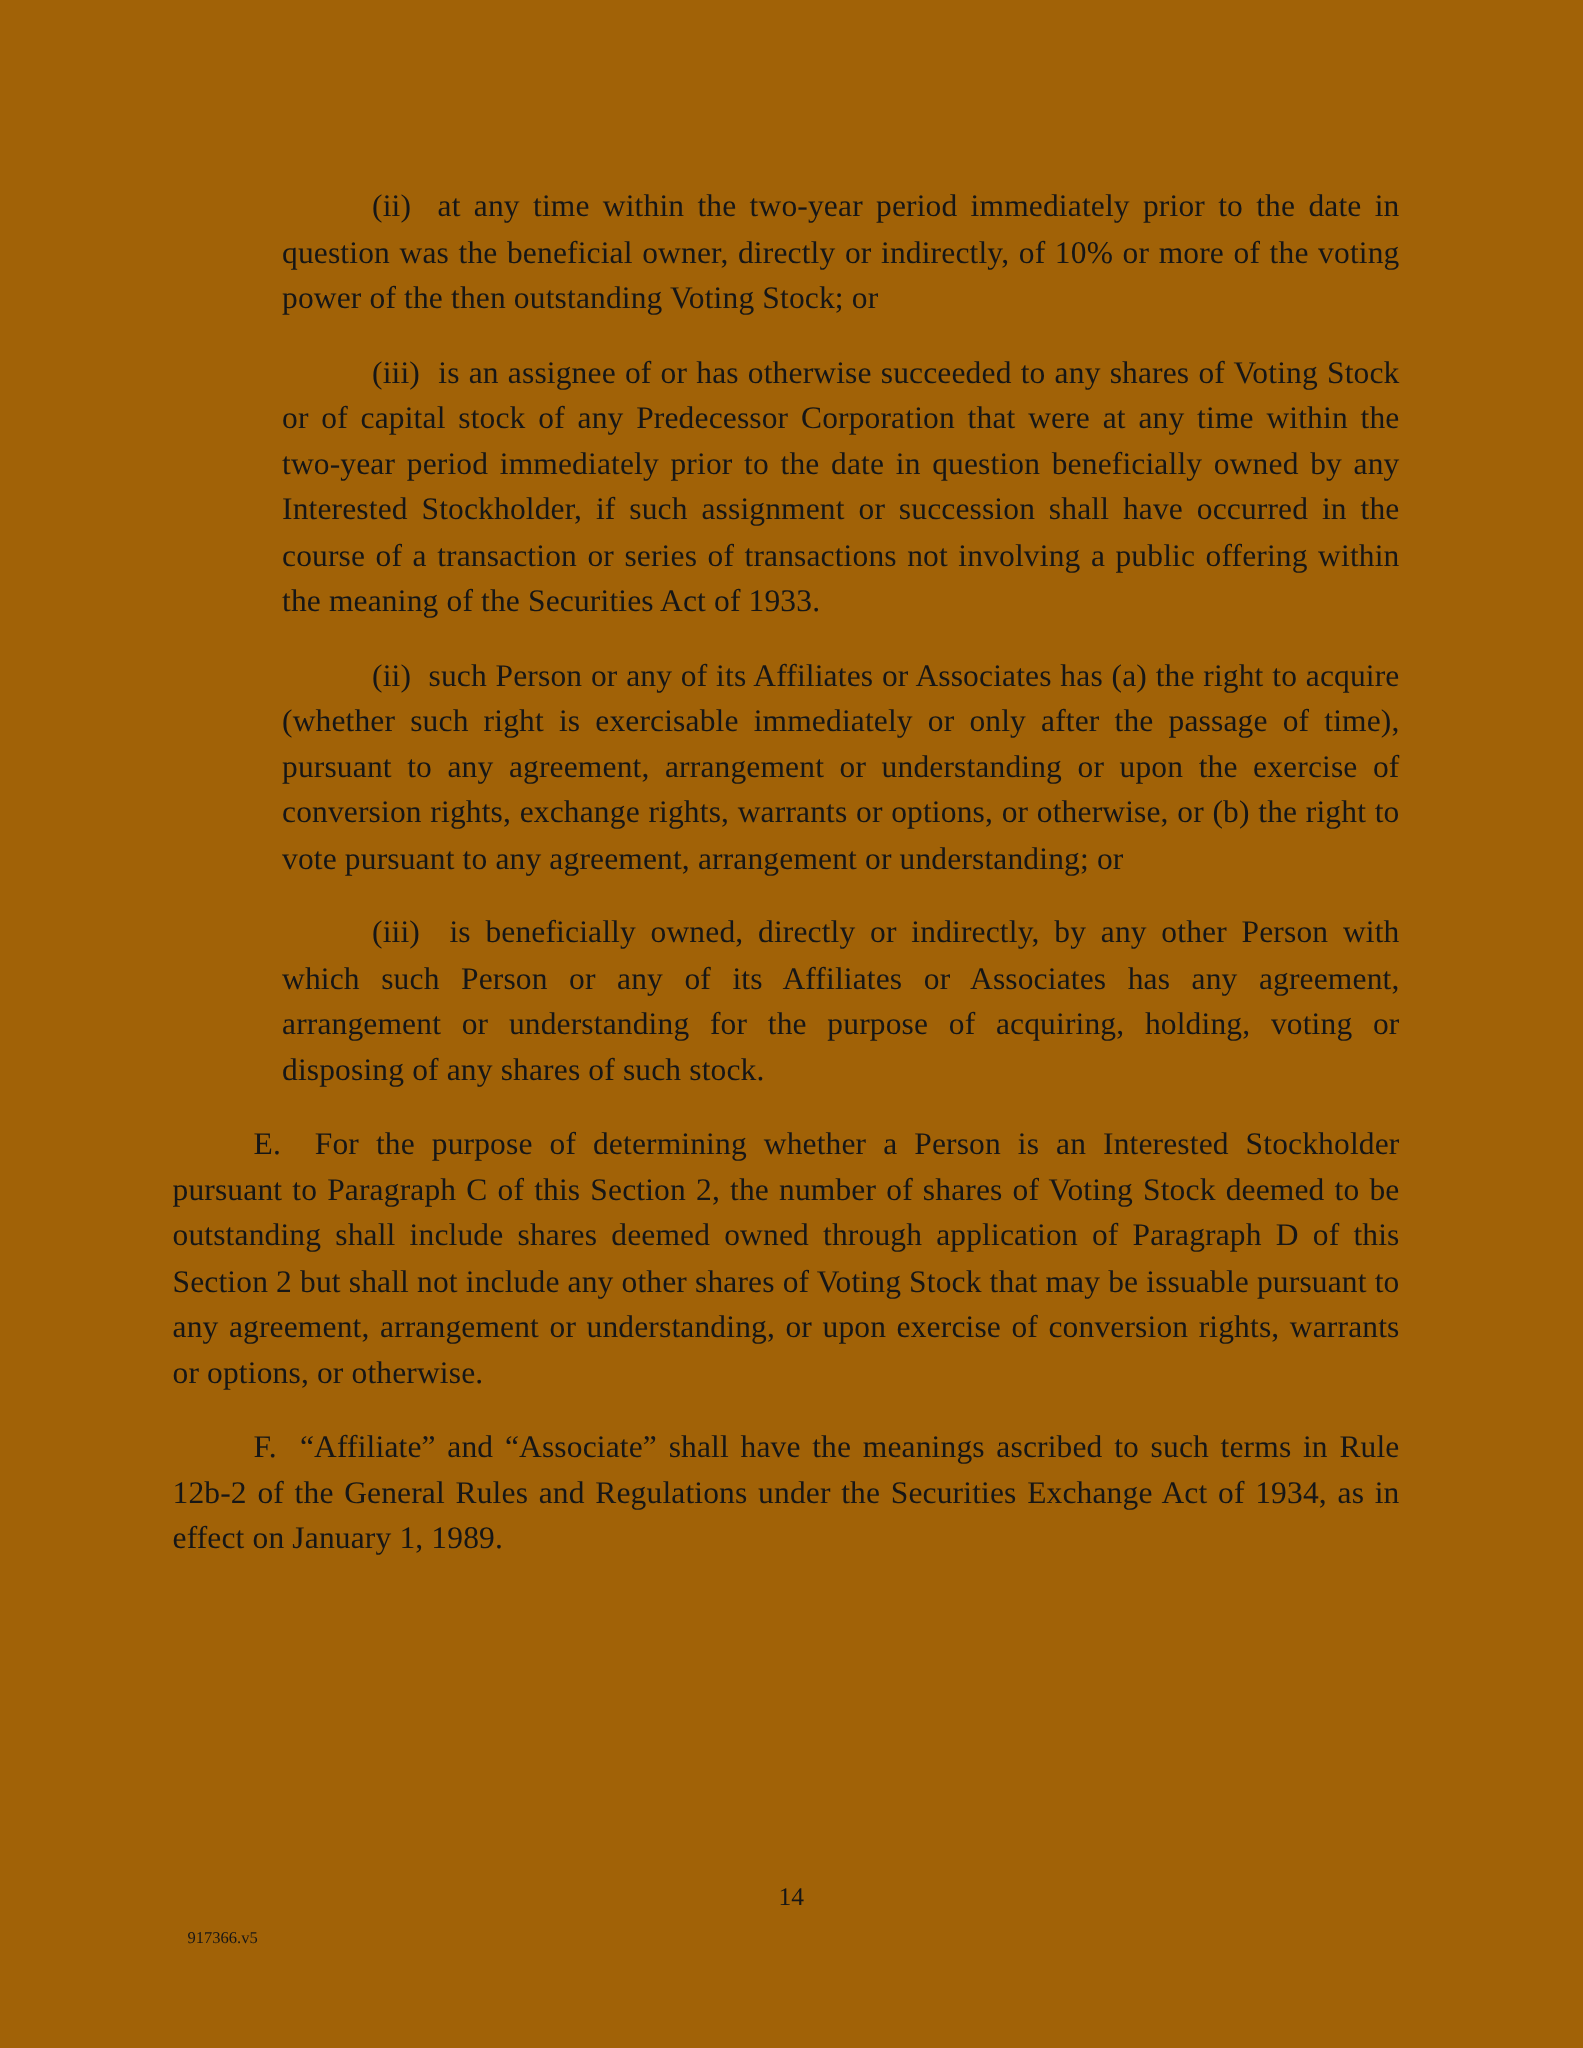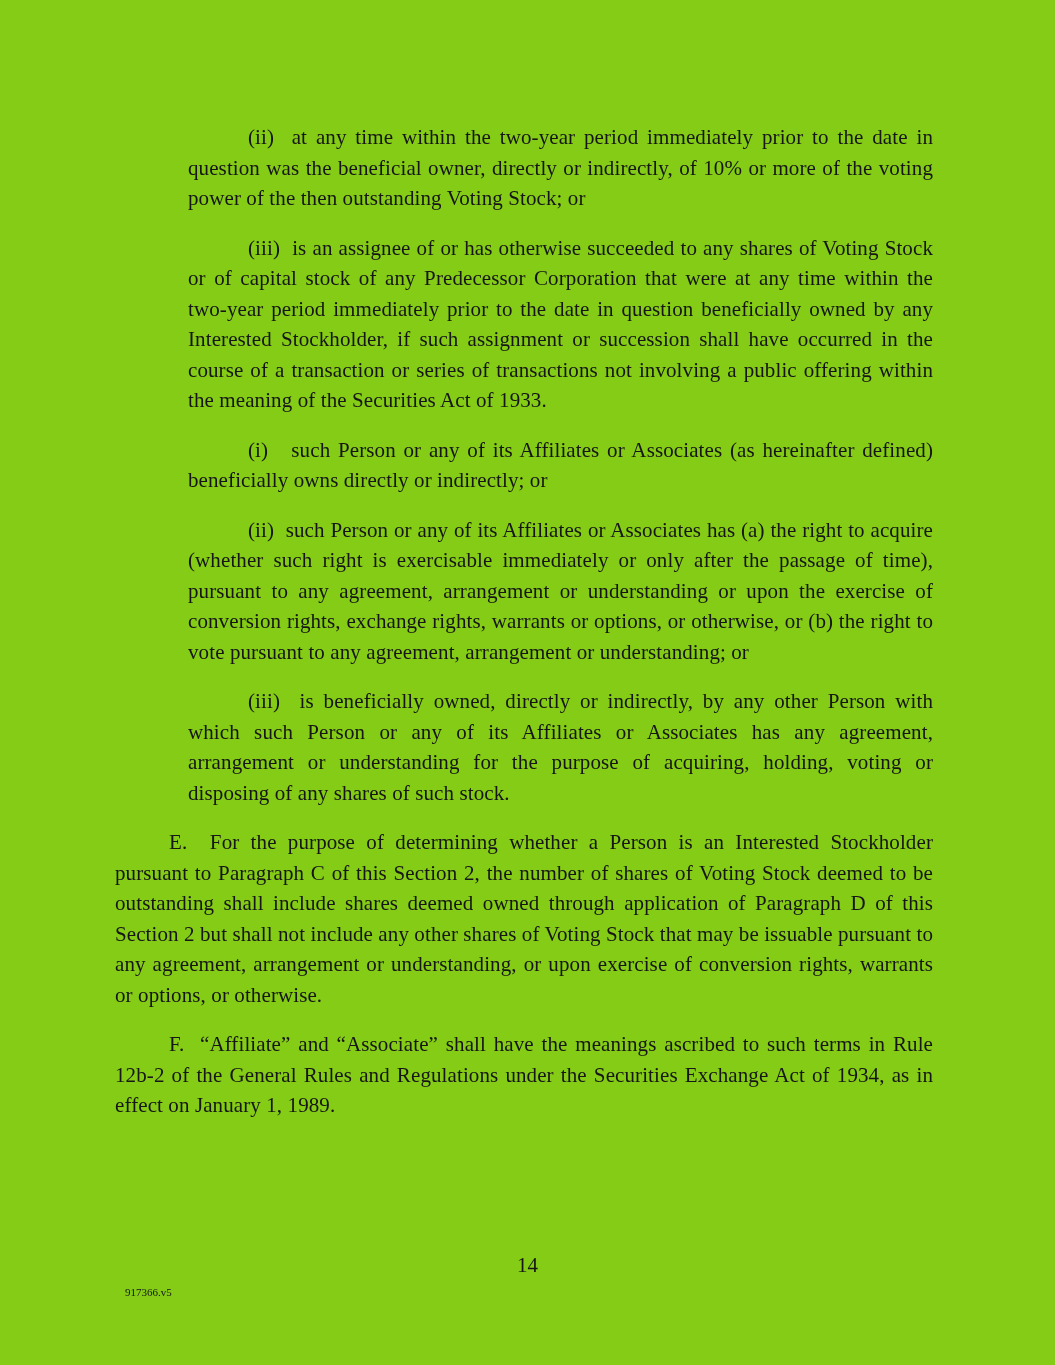--- a/index.html
+++ b/index.html
@@ -4,21 +4,21 @@
 <style>
   html, body {
     margin: 0;
     padding: 0;
     background: #ffffff;
   }
   .page {
     position: relative;
     width: 1055px;
     height: 1365px;
-    background: #84cc16;
+    background: #a16207;
     font-family: "Liberation Serif", serif;
     color: #161616;
     overflow: hidden;
   }
   .content {
     position: absolute;
     left: 115px;
     top: 122px;
     width: 818px;
   }
@@ -37,39 +37,38 @@
   .content p.sub {
     margin-left: 73px;
     text-indent: 60px;
   }
   .page-number {
     position: absolute;
     top: 1251px;
     left: 0;
     width: 100%;
     text-align: center;
-    font-size: 21px;
+    font-size: 17px;
     line-height: 28px;
   }
   .footer-doc-id {
     position: absolute;
     top: 1281px;
     left: 125px;
     font-size: 11px;
     line-height: 22px;
   }
 </style>
 </head>
 <body>
 
 <div class="page">
   <div class="content">
     <p class="sub">(ii)&nbsp; at any time within the two-year period immediately prior to the date in question was the beneficial owner, directly or indirectly, of 10% or more of the voting power of the then outstanding Voting Stock; or</p>
     <p class="sub">(iii)&nbsp; is an assignee of or has otherwise succeeded to any shares of Voting Stock or of capital stock of any Predecessor Corporation that were at any time within the two-year period immediately prior to the date in question beneficially owned by any Interested Stockholder, if such assignment or succession shall have occurred in the course of a transaction or series of transactions not involving a public offering within the meaning of the Securities Act of 1933.</p>
-    <p class="sub">(i)&nbsp;&nbsp; such Person or any of its Affiliates or Associates (as hereinafter defined) beneficially owns directly or indirectly; or</p>
     <p class="sub">(ii)&nbsp; such Person or any of its Affiliates or Associates has (a) the right to acquire (whether such right is exercisable immediately or only after the passage of time), pursuant to any agreement, arrangement or understanding or upon the exercise of conversion rights, exchange rights, warrants or options, or otherwise, or (b) the right to vote pursuant to any agreement, arrangement or understanding; or</p>
     <p class="sub">(iii)&nbsp; is beneficially owned, directly or indirectly, by any other Person with which such Person or any of its Affiliates or Associates has any agreement, arrangement or understanding for the purpose of acquiring, holding, voting or disposing of any shares of such stock.</p>
     <p class="main">E.&nbsp; For the purpose of determining whether a Person is an Interested Stockholder pursuant to Paragraph C of this Section 2, the number of shares of Voting Stock deemed to be outstanding shall include shares deemed owned through application of Paragraph D of this Section 2 but shall not include any other shares of Voting Stock that may be issuable pursuant to any agreement, arrangement or understanding, or upon exercise of conversion rights, warrants or options, or otherwise.</p>
     <p class="main">F.&nbsp; “Affiliate” and “Associate” shall have the meanings ascribed to such terms in Rule 12b-2 of the General Rules and Regulations under the Securities Exchange Act of 1934, as in effect on January 1, 1989.</p>
   </div>
 
   <div class="page-number">14</div>
   <div class="footer-doc-id">917366.v5</div>
 </div>
 

